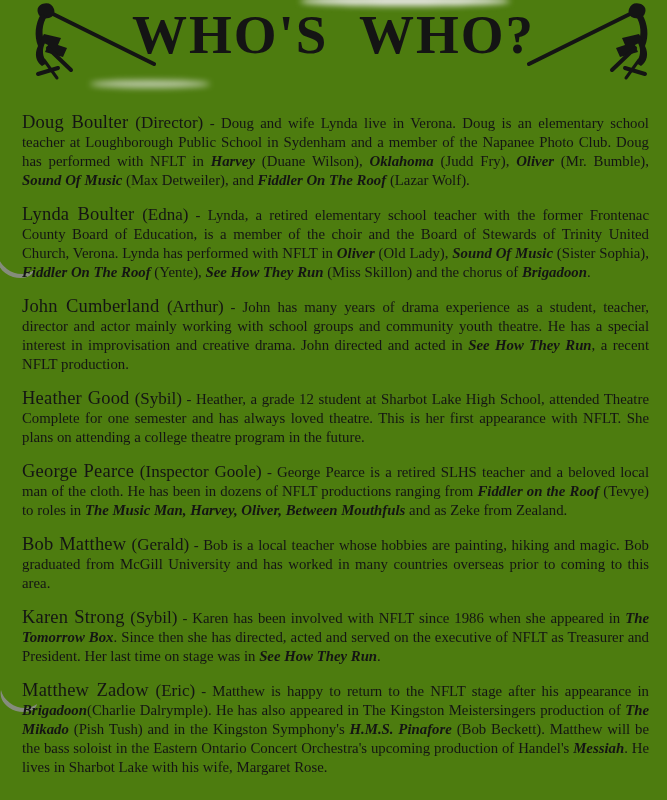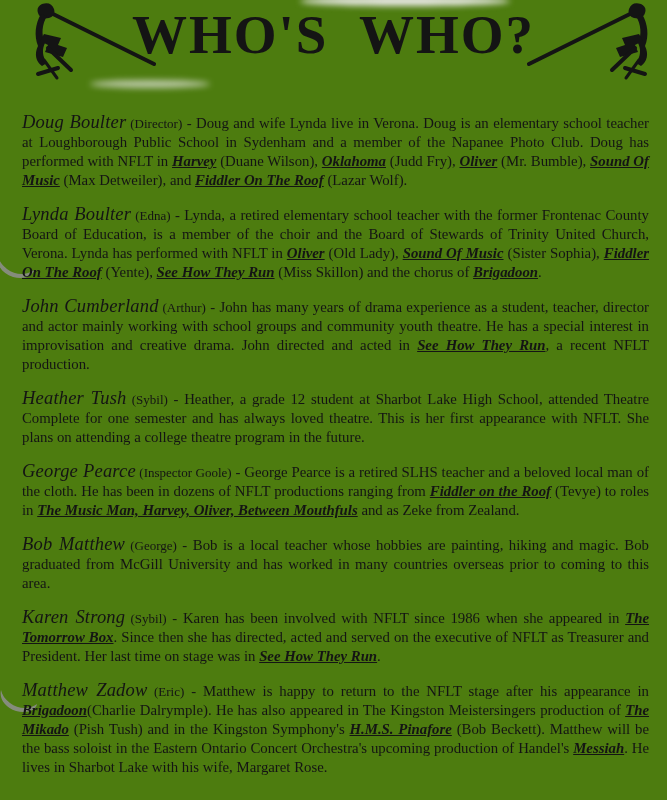--- a/index.html
+++ b/index.html
@@ -39,23 +39,23 @@
     position:absolute;
     top:113px; left:22px;
     width:627px;
   }
   .bio {
     margin:0 0 15px 0;
     font-size:14.8px;
     line-height:19px;
     text-align:justify;
   }
-  .bio-name { font-size:18.5px; letter-spacing:.2px;font-style:italic; }
-  .bio-role { font-size:13px; }
-  .show-title { font-style:italic; font-weight:bold;text-decoration:underline; }
+  .bio-name { font-size:18.5px; letter-spacing:.2px; }
+  .bio-role { font-size:17px; }
+  .show-title { font-style:italic; font-weight:bold; }
 </style>
 </head>
 <body>
 
 <div class="page" style="background: #4d7c0f; color: rgb(20, 20, 20);">
 
   <div class="smudge smudge-a"></div>
   <div class="smudge smudge-b"></div>
 
   <svg class="lamp lamp-left" viewBox="0 0 132 82" aria-hidden="true">
@@ -84,20 +84,20 @@
     <path d="M4,1 C2,10 8,18 19,22 C30,25 39,21 40,15 C32,21 21,20 13,14 C8,10 5,6 4,1 Z" fill="#8f8f8f" opacity=".85"></path>
   </svg>
   <svg class="crescent crescent-2" viewBox="0 0 42 26" aria-hidden="true">
     <path d="M4,1 C2,10 8,18 19,22 C30,25 39,21 40,15 C32,21 21,20 13,14 C8,10 5,6 4,1 Z" fill="#8f8f8f" opacity=".85"></path>
   </svg>
 
   <div class="bios">
       <p class="bio"><span class="bio-name">Doug Boulter</span><span class="bio-role"> (Director)</span><span class="bio-text"> - Doug and wife Lynda live in Verona.  Doug is an elementary school teacher at Loughborough Public School in Sydenham and a member of the Napanee Photo Club. Doug has performed with NFLT in </span><span class="show-title">Harvey</span><span class="bio-text"> (Duane Wilson), </span><span class="show-title">Oklahoma</span><span class="bio-text"> (Judd Fry), </span><span class="show-title">Oliver</span><span class="bio-text">  (Mr. Bumble), </span><span class="show-title">Sound Of Music</span><span class="bio-text"> (Max Detweiler), and </span><span class="show-title">Fiddler On The Roof</span><span class="bio-text">  (Lazar Wolf).</span></p>
       <p class="bio"><span class="bio-name">Lynda Boulter</span><span class="bio-role"> (Edna)</span><span class="bio-text"> - Lynda,  a retired elementary school teacher with the former Frontenac County Board of Education,  is a member of the choir and the Board of Stewards of Trinity United Church, Verona.  Lynda has performed with NFLT in </span><span class="show-title">Oliver</span><span class="bio-text"> (Old Lady), </span><span class="show-title">Sound Of Music</span><span class="bio-text"> (Sister Sophia), </span><span class="show-title">Fiddler On The Roof</span><span class="bio-text"> (Yente), </span><span class="show-title">See How They Run</span><span class="bio-text"> (Miss Skillon) and  the chorus of </span><span class="show-title">Brigadoon</span><span class="bio-text">.</span></p>
       <p class="bio"><span class="bio-name">John Cumberland</span><span class="bio-role"> (Arthur)</span><span class="bio-text"> - John has many  years of drama experience as a student, teacher, director and actor mainly working with school groups and community youth theatre.  He has a special interest in improvisation and creative drama.   John directed and acted in </span><span class="show-title">See How They Run</span><span class="bio-text">, a recent NFLT production.</span></p>
-      <p class="bio"><span class="bio-name">Heather Tush</span><span class="bio-role"> (Sybil)</span><span class="bio-text"> - Heather, a grade 12 student at Sharbot Lake High School,  attended Theatre Complete for one semester and has always loved theatre.  This is her first appearance with NFLT.   She plans on attending a college theatre program in the future.</span></p>
+      <p class="bio"><span class="bio-name">Heather Good</span><span class="bio-role"> (Sybil)</span><span class="bio-text"> - Heather, a grade 12 student at Sharbot Lake High School,  attended Theatre Complete for one semester and has always loved theatre.  This is her first appearance with NFLT.   She plans on attending a college theatre program in the future.</span></p>
       <p class="bio"><span class="bio-name">George Pearce</span><span class="bio-role"> (Inspector Goole)</span><span class="bio-text"> -  George Pearce is a retired SLHS teacher and a beloved local man of the cloth. He has been in dozens of NFLT productions ranging from </span><span class="show-title">Fiddler on the Roof</span><span class="bio-text"> (Tevye) to roles in </span><span class="show-title">The Music Man, Harvey, Oliver, Between Mouthfuls</span><span class="bio-text"> and as Zeke from Zealand.</span></p>
-      <p class="bio"><span class="bio-name">Bob Matthew</span><span class="bio-role"> (George)</span><span class="bio-text"> - Bob is a local teacher whose hobbies are painting, hiking and magic.  Bob graduated from McGill University and has worked in many countries overseas prior to coming to this area.</span></p>
+      <p class="bio"><span class="bio-name">Bob Matthew</span><span class="bio-role"> (Gerald)</span><span class="bio-text"> - Bob is a local teacher whose hobbies are painting, hiking and magic.  Bob graduated from McGill University and has worked in many countries overseas prior to coming to this area.</span></p>
       <p class="bio"><span class="bio-name">Karen Strong</span><span class="bio-role"> (Sybil)</span><span class="bio-text"> - Karen has been involved with NFLT since 1986 when she appeared in </span><span class="show-title">The Tomorrow Box</span><span class="bio-text">.  Since then she has directed, acted and served on the executive of NFLT as Treasurer and President.  Her last time on stage was in </span><span class="show-title">See How They Run</span><span class="bio-text">.</span></p>
       <p class="bio"><span class="bio-name">Matthew Zadow</span><span class="bio-role"> (Eric)</span><span class="bio-text"> - Matthew is happy to return to the NFLT stage after his appearance  in </span><span class="show-title">Brigadoon</span><span class="bio-text">(Charlie Dalrymple).  He has also appeared  in  The Kingston Meistersingers production of </span><span class="show-title">The Mikado</span><span class="bio-text"> (Pish Tush) and  in the Kingston Symphony's </span><span class="show-title">H.M.S. Pinafore</span><span class="bio-text"> (Bob Beckett).  Matthew will be the bass soloist in the Eastern Ontario Concert Orchestra's upcoming production of Handel's </span><span class="show-title">Messiah</span><span class="bio-text">.  He lives in Sharbot Lake with his wife, Margaret Rose.</span></p>
     </div>
 
 </div>
 
 </body></html>

